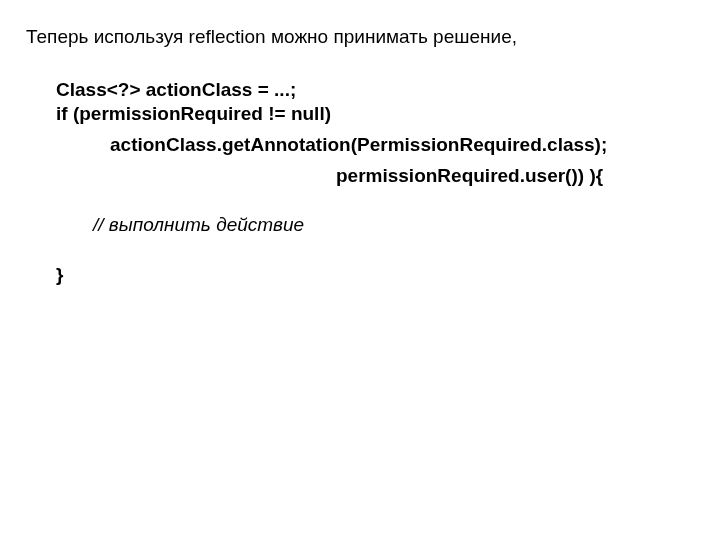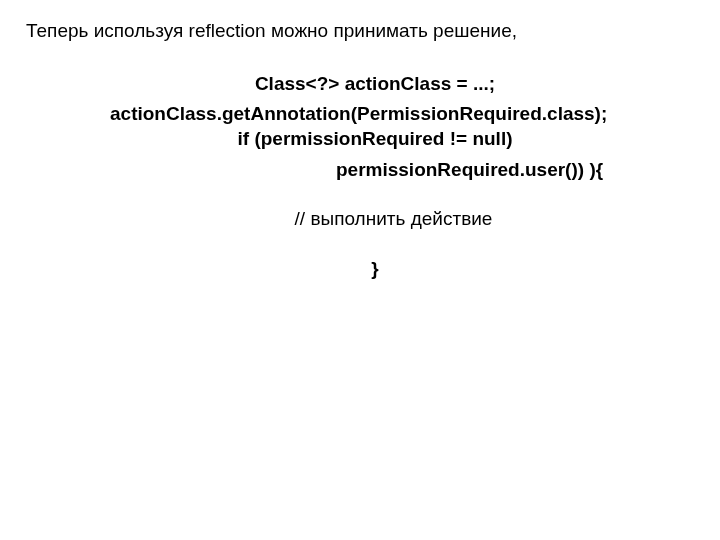--- a/index.html
+++ b/index.html
@@ -11,57 +11,57 @@
     font-family: Arial, Helvetica, sans-serif;
     color: #000000;
     font-size: 19px;
     line-height: 1.3;
   }
   .slide {
     box-sizing: border-box;
     padding: 14px 26px 0 26px;
   }
   .intro {
-    margin: 5px 0 28px 0;
+    margin: 11px 0 28px 0;
     padding-left: 0;
     text-indent: 0;
   }
   .intro .rest {
     display: block;
     padding-left: 30px;
     text-indent: 0;
   }
   .code {
     font-family: Arial, Helvetica, sans-serif;
     font-weight: bold;
   }
   .code-line {
     white-space: pre-wrap;
   }
   .lvl0 { padding-left: 0; }
-  .lvl1 { padding-left: 30px; text-align: center; }
+  .lvl1 { padding-left: 30px; }
   .lvl2 { padding-left: 50px; }
   .line-sp { margin-top: 6px; }
-  .comment { font-weight: normal; }
+  .comment { font-style: italic; font-weight: normal; }
   .indent-annot { padding-left: 84px; }
   .indent-perm { padding-left: 310px; }
 </style>
 </head>
 <body>
 
 <div class="slide">
 
   <p class="intro">
     <span>Теперь используя reflection можно принимать решение,</span>
   </p>
 
   <div class="code">
     <div class="code-line lvl1">Class&lt;?&gt; actionClass = ...;</div>
+    <div class="code-line lvl1">if (permissionRequired != null)</div>
     <div class="code-line indent-annot line-sp">actionClass.getAnnotation(PermissionRequired.class);</div>
-    <div class="code-line lvl1">if (permissionRequired != null)</div>
     <div class="code-line indent-perm line-sp">permissionRequired.user()) ){</div>
     <div class="code-line lvl1">
       <span style="font-weight:bold;">&nbsp;</span><span class="comment">// выполнить действие</span>
     </div>
     <div class="code-line lvl1">}</div>
   </div>
 
 </div>
 
 </body></html>

